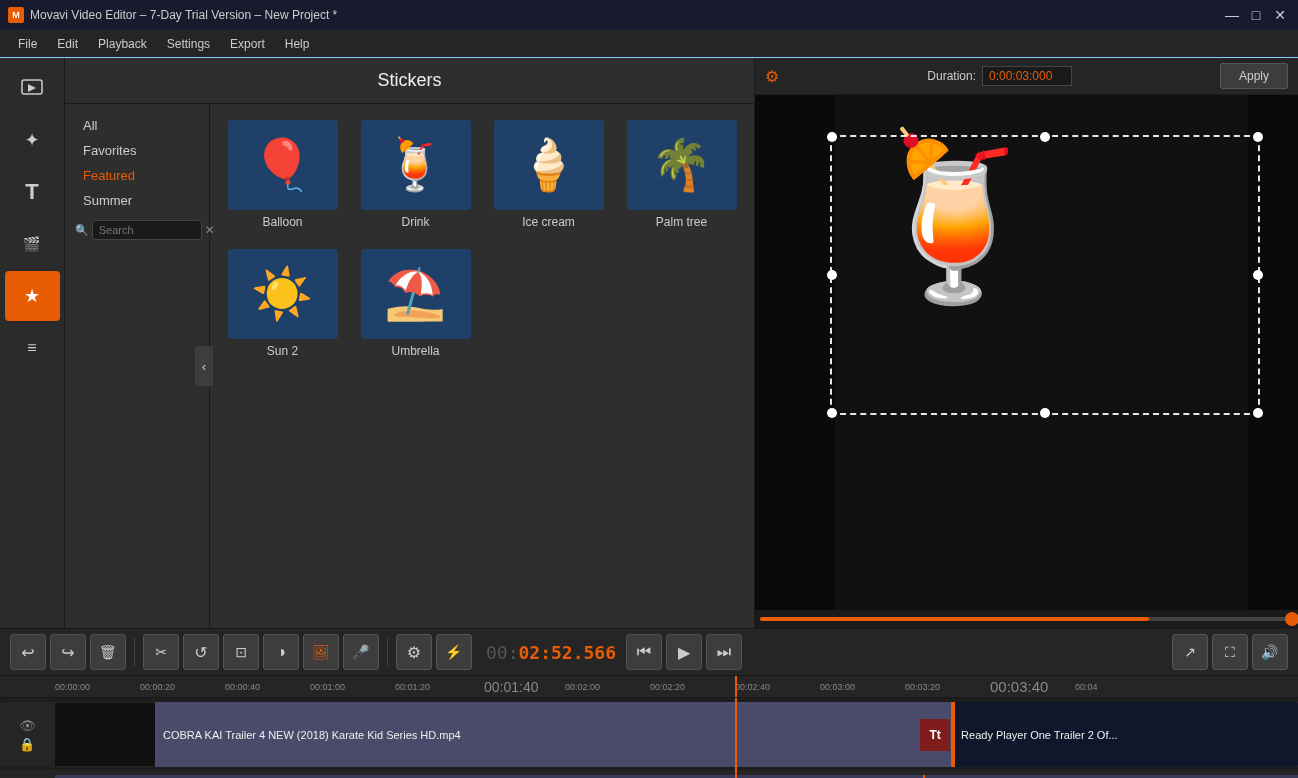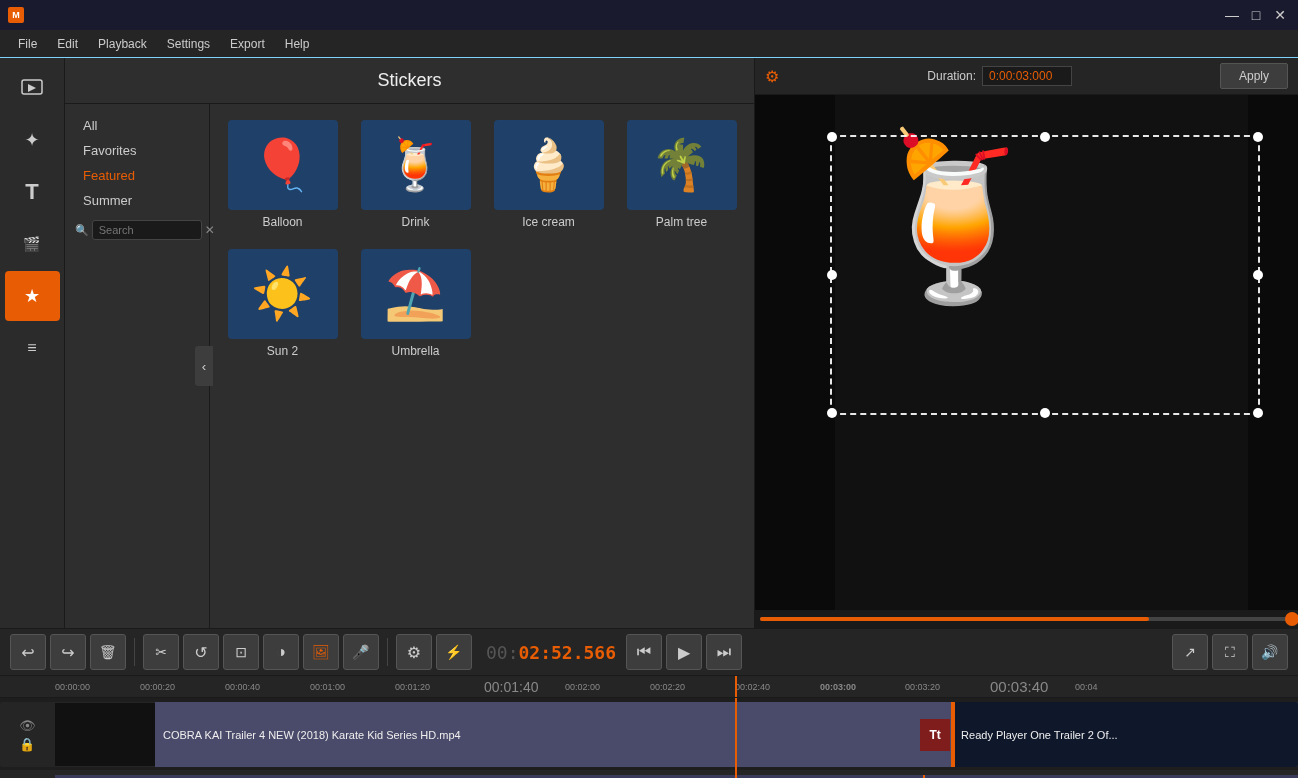--- a/index.html
+++ b/index.html
@@ -74,20 +74,21 @@
     .track-section2 { position: absolute; right: 0; top: 0; bottom: 0; width: 30%; background: #0f172a; display: flex; align-items: center; padding-left: 6px; font-size: 11px; color: #eee; }
     .track-controls-left { width: 55px; display: flex; flex-direction: column; align-items: center; justify-content: center; gap: 4px; flex-shrink: 0; padding: 3px; }
     .track-ctrl-btn { color: #888; cursor: pointer; font-size: 13px; }
   </style>
 </head>
 <body>
 
 <div id="title-bar">
   <div style="display:flex;align-items:center;">
     <span class="app-icon">M</span>
+    <span>Movavi Video Editor – 7-Day Trial Version – New Project *</span>
   </div>
   <div class="win-controls">
     <div class="win-btn">—</div>
     <div class="win-btn">□</div>
     <div class="win-btn close">✕</div>
   </div>
 </div>
 
 <div id="menu-bar">
   <span class="menu-item">File</span>
@@ -235,21 +236,21 @@
   <div id="timeline-ruler">
     <span style="position:absolute;left:55px;font-size:9px;color:#888;">00:00:00</span>
     <span style="position:absolute;left:140px;font-size:9px;color:#888;">00:00:20</span>
     <span style="position:absolute;left:225px;font-size:9px;color:#888;">00:00:40</span>
     <span style="position:absolute;left:310px;font-size:9px;color:#888;">00:01:00</span>
     <span style="position:absolute;left:395px;font-size:9px;color:#888;">00:01:20</span>
     <span style="position:absolute;left:484px;font-size:14px;color:#888;text-align:right;">00:01:40</span>
     <span style="position:absolute;left:565px;font-size:9px;color:#888;">00:02:00</span>
     <span style="position:absolute;left:650px;font-size:9px;color:#888;">00:02:20</span>
     <span style="position:absolute;left:735px;font-size:9px;color:#888;">00:02:40</span>
-    <span style="position:absolute;left:820px;font-size:9px;color:#888;font-weight:bold;">00:03:00</span>
+    <span style="position:absolute;left:820px;font-size:9px;color:#888;">00:03:00</span>
     <span style="position:absolute;left:905px;font-size:9px;color:#888;">00:03:20</span>
     <span style="position:absolute;left:990px;font-size:15px;color:#888;">00:03:40</span>
     <span style="position:absolute;left:1075px;font-size:9px;color:#888;text-align:right;">00:04</span>
 
     <div style="position:absolute;left:735px;top:0;bottom:0;width:2px;background:#e85d04;z-index:10;"></div>
   </div>
 
   <div style="position:relative;display:flex;flex-direction:column;gap:3px;padding:4px 0;">
 
     <div style="position:absolute;left:735px;top:0;bottom:0;width:2px;background:#e85d04;z-index:20;"></div>

